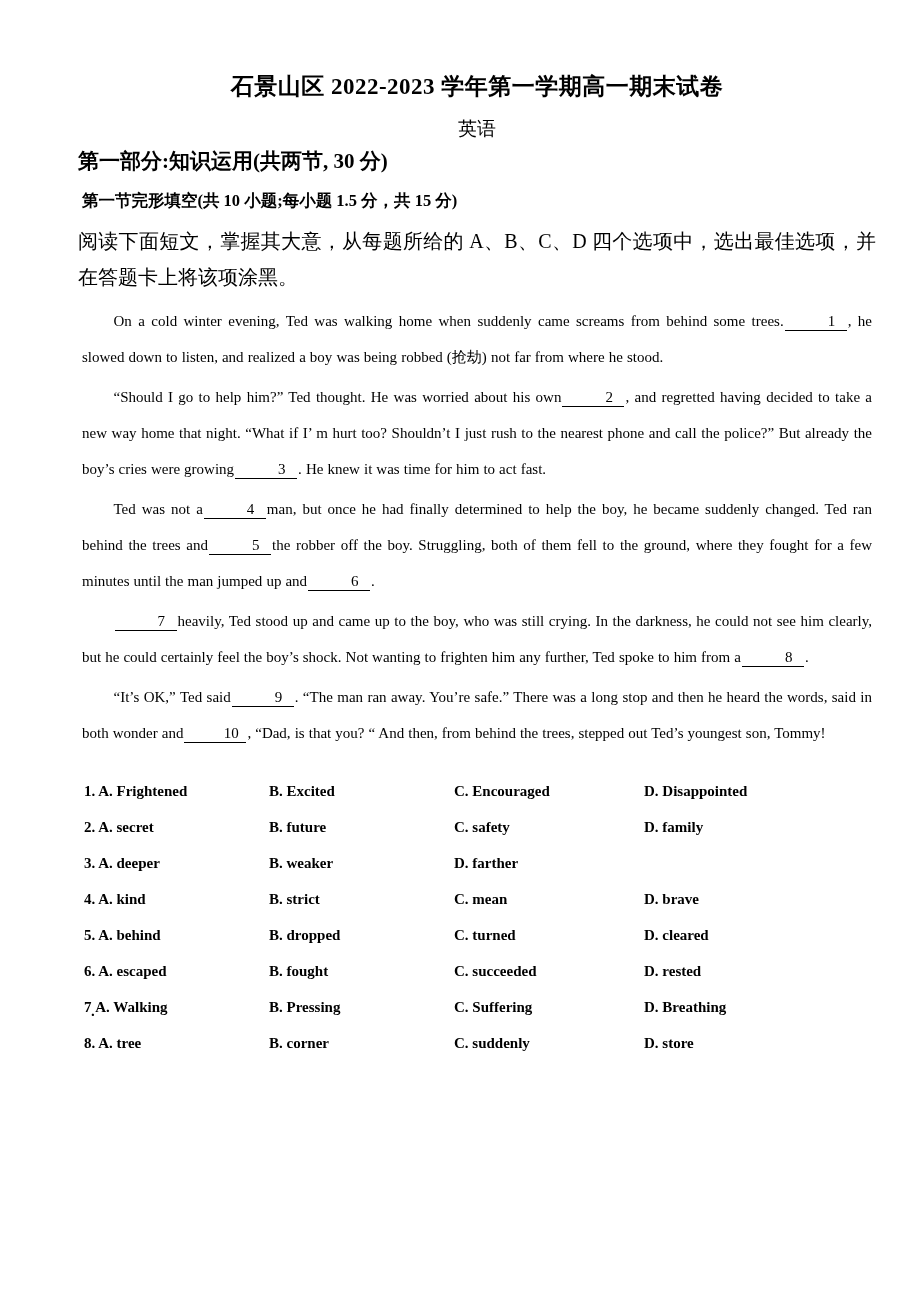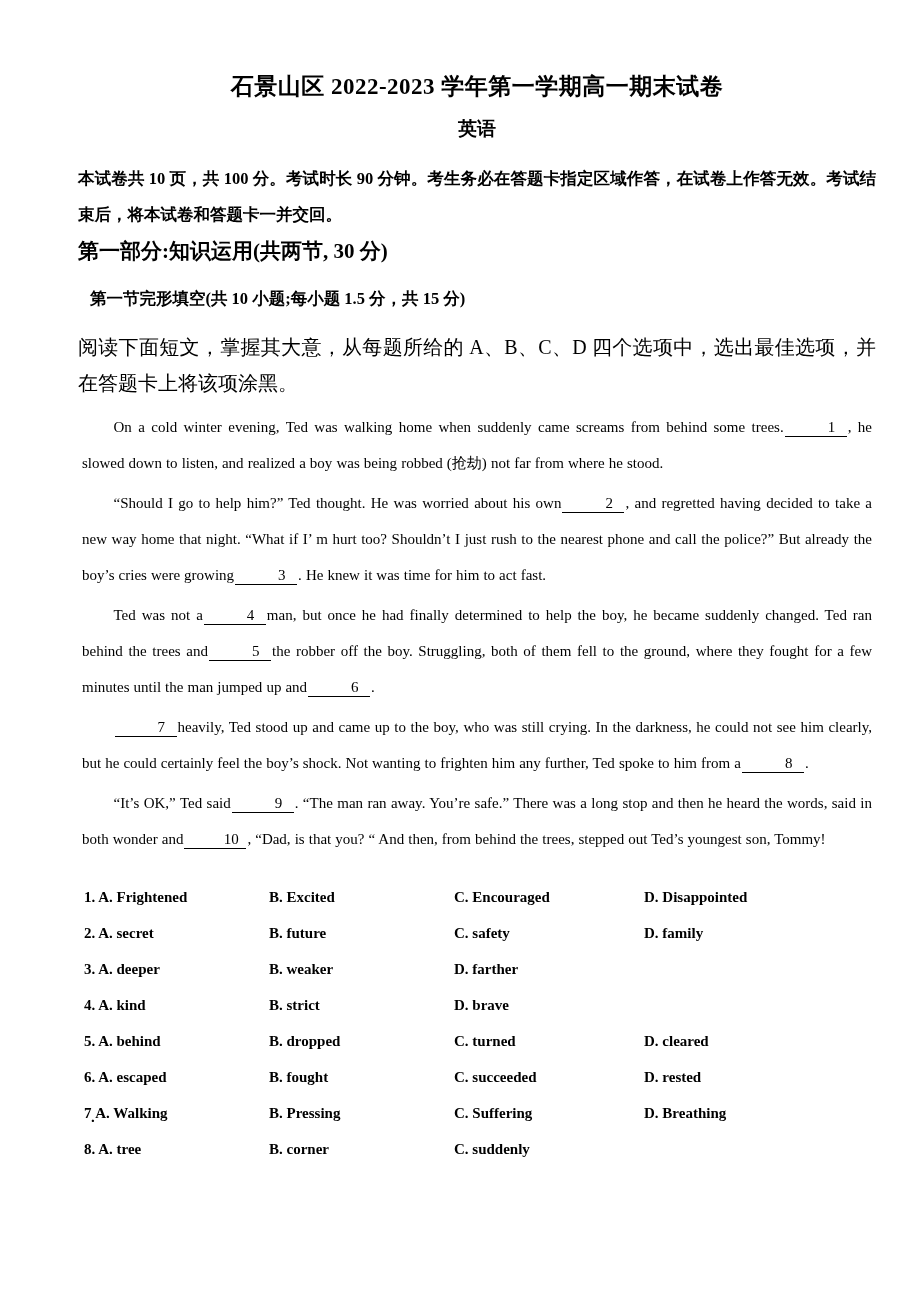--- a/index.html
+++ b/index.html
@@ -28,21 +28,21 @@
     text-align: center;
     font-size: 23px;
     font-weight: bold;
     letter-spacing: 0.5px;
     margin: 14px 0 0 0;
     line-height: 1.5;
   }
   .doc-subtitle {
     text-align: center;
     font-size: 19px;
-    font-weight: bold;
+    font-weight: normal;
     margin: 10px 0 0 0;
     line-height: 1.5;
   }
 
   
   .instruction {
     font-size: 16.5px;
     font-weight: bold;
     line-height: 36px;
     margin: 18px 0 0 0;
@@ -52,21 +52,21 @@
   .section-head {
     font-size: 21px;
     font-weight: bold;
     line-height: 36px;
     margin: 0;
   }
   .section-head-2 {
     font-size: 16.5px;
     font-weight: bold;
     line-height: 36px;
-    margin: 12px;
+    margin: 4px;
   }
   .direction {
     font-size: 20px;
     font-weight: normal;
     line-height: 36px;
     margin: 0;
     text-align: justify;
     text-justify: inter-ideograph;
   }
 
@@ -122,21 +122,20 @@
   }
 </style>
 </head>
 <body>
 
 <div class="page">
 
   <h1 class="doc-title">石景山区 2022-2023 学年第一学期高一期末试卷</h1>
   <h2 class="doc-subtitle">英语</h2>
 
-  <p class="instruction">本试卷共 10 页，共 100 分。考试时长 90 分钟。考生务必在答题卡指定区域作答，在试卷上作答无效。考试结束后，将本试卷和答题卡一并交回。</p>
 
   <p class="section-head">第一部分:知识运用(共两节, 30 分)</p>
 
   <p class="section-head-2">第一节完形填空(共 10 小题;每小题 1.5 分，共 15 分)</p>
 
   <p class="direction">阅读下面短文，掌握其大意，从每题所给的 A、B、C、D 四个选项中，选出最佳选项，并在答题卡上将该项涂黑。</p>
 
   <div class="passage">
 
     <p class="para"><span>On a cold winter evening, Ted was walking home when suddenly came screams from behind some trees.</span><span class="blank">1</span><span>, he slowed down to listen, and realized a boy was being robbed (抢劫) not far from where he stood.</span></p>
@@ -165,20 +164,21 @@
         <div class="opt-d"><span>D. family</span></div>
       </div>
       <div class="opt-row">
         <div class="opt-a"><span>3.</span> <span>A. deeper</span></div>
         <div class="opt-b"><span>B. weaker</span></div>
         <div class="opt-d"><span>D. farther</span></div>
       </div>
       <div class="opt-row">
         <div class="opt-a"><span>4.</span> <span>A. kind</span></div>
         <div class="opt-b"><span>B. strict</span></div>
+        <div class="opt-c"><span>C. mean</span></div>
         <div class="opt-d"><span>D. brave</span></div>
       </div>
       <div class="opt-row">
         <div class="opt-a"><span>5.</span> <span>A. behind</span></div>
         <div class="opt-b"><span>B. dropped</span></div>
         <div class="opt-c"><span>C. turned</span></div>
         <div class="opt-d"><span>D. cleared</span></div>
       </div>
       <div class="opt-row">
         <div class="opt-a"><span>6.</span> <span>A. escaped</span></div>
@@ -189,16 +189,17 @@
       <div class="opt-row artifact">
         <div class="opt-a"><span>7</span> <span class="dropped-dot">.</span><span>A. Walking</span></div>
         <div class="opt-b"><span>B. Pressing</span></div>
         <div class="opt-c"><span>C. Suffering</span></div>
         <div class="opt-d"><span>D. Breathing</span></div>
       </div>
       <div class="opt-row">
         <div class="opt-a"><span>8.</span> <span>A. tree</span></div>
         <div class="opt-b"><span>B. corner</span></div>
         <div class="opt-c"><span>C. suddenly</span></div>
+        <div class="opt-d"><span>D. store</span></div>
       </div>
     </div>
 
 </div>
 
 </body></html>

